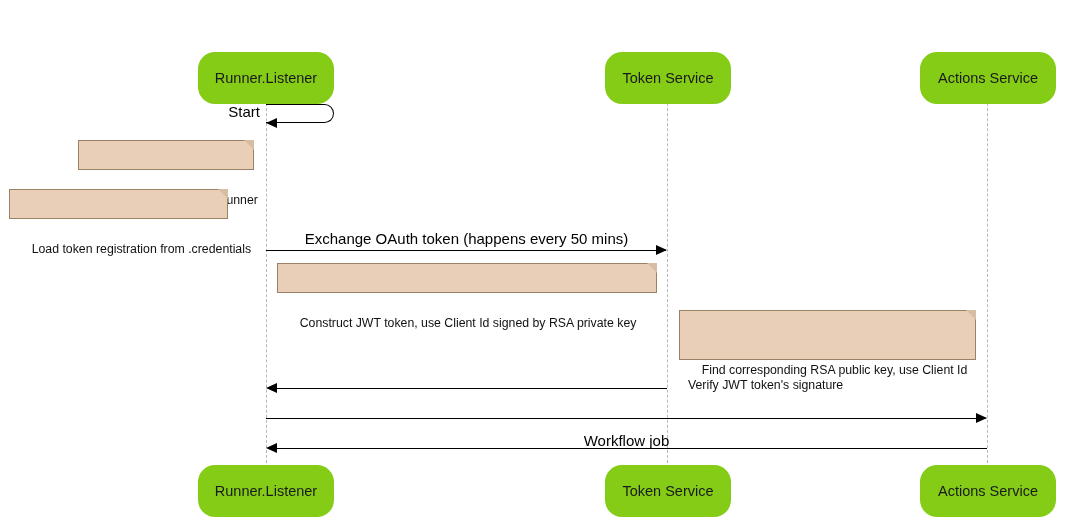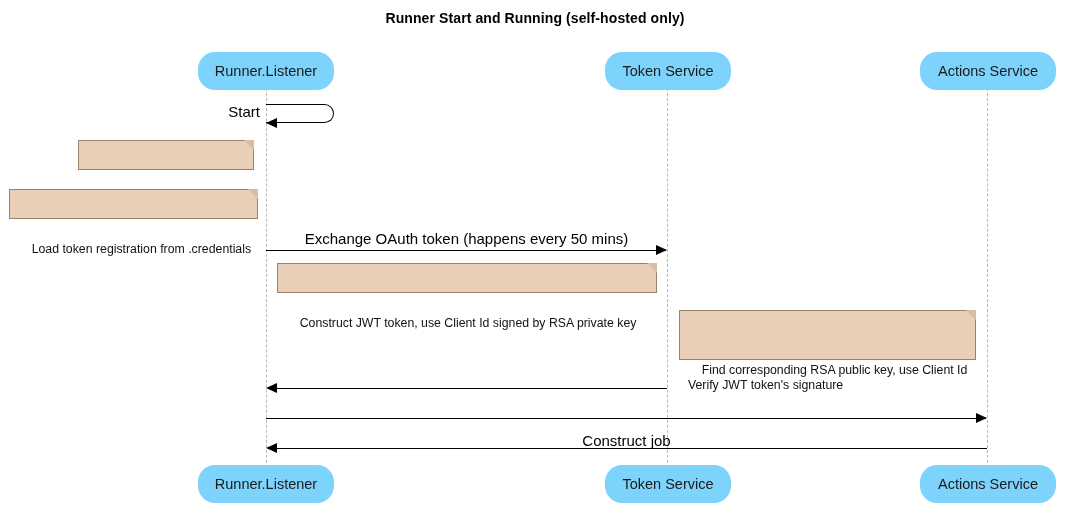--- a/index.html
+++ b/index.html
@@ -39,23 +39,23 @@
     position: absolute;
     width: 0;
     border-left: 1px dashed #b8b8b8;
     top: 88px;
     height: 375px;
   }
 
   
   .participant {
     position: absolute;
-    height: 38px;
+    height: 52px;
     border-radius: 17px;
-    background: #7dd3fc;
+    background: #84cc16;
     display: flex;
     align-items: center;
     justify-content: center;
     font-size: 14.5px;
     color: #1a1a1a;
     box-sizing: border-box;
     white-space: nowrap;
   }
 
   
@@ -140,41 +140,40 @@
     border-left: none;
     border-radius: 0 11px 11px 0;
     box-sizing: border-box;
   }
 </style>
 </head>
 <body>
 
 <div id="diagram">
 
-  <div class="diagram-title">Runner Start and Running (self-hosted only)</div>
 
   <div class="lifeline" style="left:266px;"></div>
   <div class="lifeline" style="left:667px;"></div>
   <div class="lifeline" style="left:987px;"></div>
 
   <div class="participant" style="left:198px; top:52px; width:136px;">Runner.Listener</div>
   <div class="participant" style="left:605px; top:52px; width:126px;">Token Service</div>
   <div class="participant" style="left:920px; top:52px; width:136px;">Actions Service</div>
 
   <div class="self-loop" style="left:266px; top:104px; width:68px; height:19px;"></div>
   <div class="arrow-head left" style="left:266px; top:117.5px;"></div>
   <div class="msg-label right-aligned" style="left:166px; top:103px; width:94px;">Start</div>
 
   <div class="note" style="left:78px; top:140px; width:176px; height:30px;">
     <span class="fold"></span>
     <span class="fold-edge"></span>
     <span>Load config info from .runner</span>
   </div>
 
-  <div class="note" style="left:9px; top:189px; width:249px; height:30px;">
+  <div class="note" style="left:9px; top:189px; width:219px; height:30px;">
     <span class="fold"></span>
     <span class="fold-edge"></span>
     <span>Load token registration from .credentials</span>
   </div>
 
   <div class="msg-line" style="left:266px; top:250px; width:400px;"></div>
   <div class="arrow-head right" style="left:656px; top:244.5px;"></div>
   <div class="msg-label centered" style="left:266px; top:230px; width:401px;">Exchange OAuth token (happens every 50 mins)</div>
 
   <div class="note" style="left:679px; top:310px; width:297px; height:50px;">
@@ -191,19 +190,19 @@
   </div>
 
   <div class="msg-line" style="left:277px; top:388px; width:390px;"></div>
   <div class="arrow-head left" style="left:266px; top:382.5px;"></div>
 
   <div class="msg-line" style="left:266px; top:418px; width:720px;"></div>
   <div class="arrow-head right" style="left:976px; top:412.5px;"></div>
 
   <div class="msg-line" style="left:277px; top:448px; width:710px;"></div>
   <div class="arrow-head left" style="left:266px; top:442.5px;"></div>
-  <div class="msg-label centered" style="left:266px; top:432px; width:721px;">Construct job</div>
+  <div class="msg-label centered" style="left:266px; top:432px; width:721px;">Workflow job</div>
 
   <div class="participant" style="left:198px; top:465px; width:136px;">Runner.Listener</div>
   <div class="participant" style="left:605px; top:465px; width:126px;">Token Service</div>
   <div class="participant" style="left:920px; top:465px; width:136px;">Actions Service</div>
 
 </div>
 
 </body></html>

